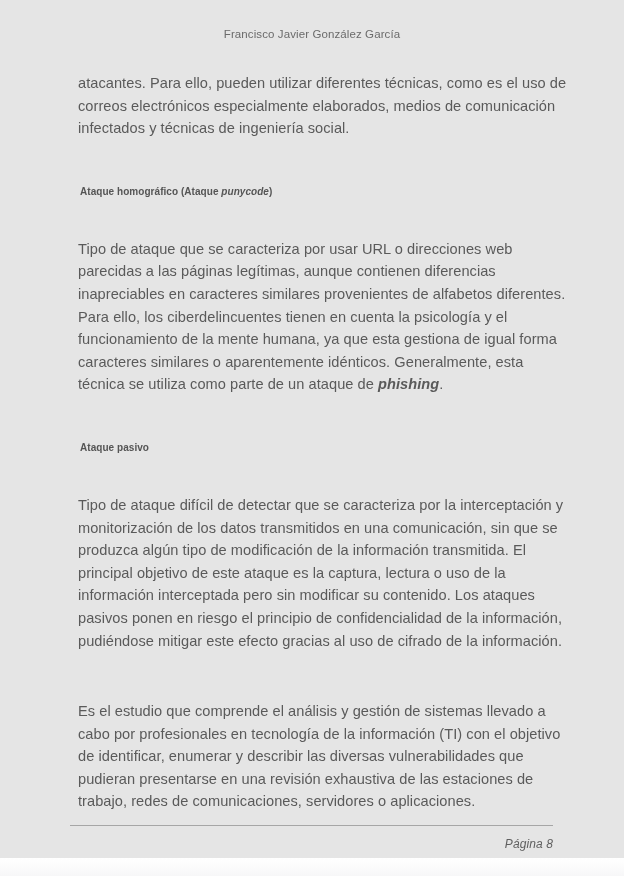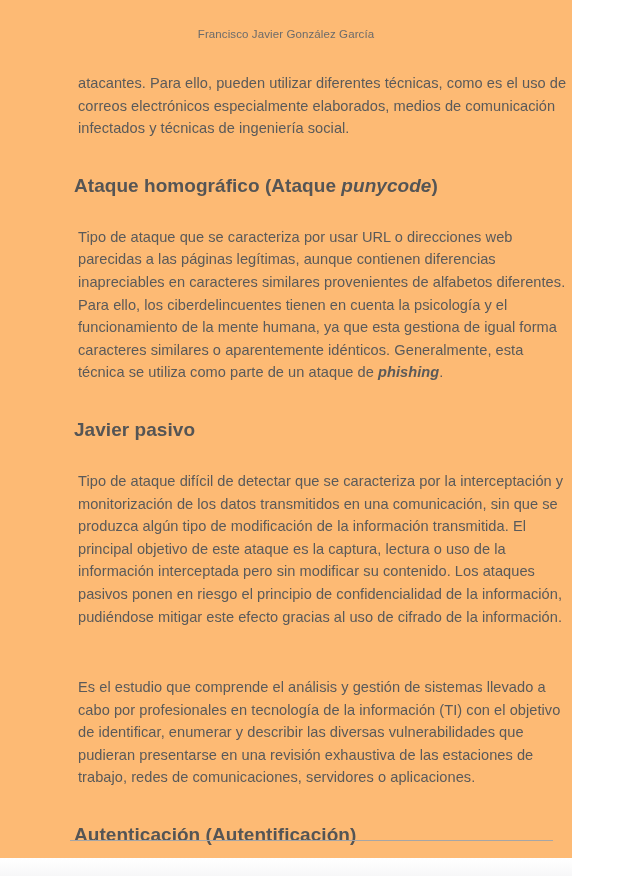--- a/index.html
+++ b/index.html
@@ -11,23 +11,23 @@
     width: 624px;
     height: 876px;
     background: #ffffff;
     font-family: "Liberation Sans", sans-serif;
     -webkit-font-smoothing: antialiased;
     overflow: hidden;
   }
 
   .page {
     position: relative;
-    width: 572px;
+    width: 624px;
     height: 876px;
-    background: #fdba74;
+    background: #e5e5e5;
     box-sizing: border-box;
     overflow: hidden;
   }
 
   
   .page-bottom-edge {
     position: absolute;
     left: 0;
     right: 0;
     bottom: 0;
@@ -58,22 +58,22 @@
   p.body-text {
     margin: 0 0 0 12px;
     font-size: 14.6px;
     line-height: 22.6px;
     color: #5a5a5a;
     text-align: left;
     letter-spacing: 0.05px;
   }
 
   h2.section-heading {
-    margin: 8px;
-    font-size: 19px;
+    margin: 14px;
+    font-size: 10px;
     line-height: 22px;
     font-weight: bold;
     color: #555555;
     letter-spacing: 0.05px;
   }
 
   .spacer-before-heading { height: 27px; }
   .spacer-after-heading  { height: 21px; }
 
   em { font-style: italic; font-weight: bold; }
@@ -111,32 +111,33 @@
   <div class="content">
 
     <p class="body-text">atacantes. Para ello, pueden utilizar diferentes técnicas, como es el uso de correos electrónicos especialmente elaborados, medios de comunicación infectados y técnicas de ingeniería social.</p>
 
     <div class="spacer-before-heading"></div>
     <h2 class="section-heading"><span>Ataque homográfico (Ataque </span><span class="bold-italic">punycode</span><span>)</span></h2>
     <div class="spacer-after-heading"></div>
     <p class="body-text"><span>Tipo de ataque que se caracteriza por usar URL o direcciones web parecidas a las páginas legítimas, aunque contienen diferencias inapreciables en caracteres similares provenientes de alfabetos diferentes. Para ello, los ciberdelincuentes tienen en cuenta la psicología y el funcionamiento de la mente humana, ya que esta gestiona de igual forma caracteres similares o aparentemente idénticos. Generalmente, esta técnica se utiliza como parte de un ataque de </span><em>phishing</em><span>.</span></p>
 
     <div class="spacer-before-heading"></div>
-    <h2 class="section-heading">Javier pasivo</h2>
+    <h2 class="section-heading">Ataque pasivo</h2>
     <div class="spacer-after-heading"></div>
     <p class="body-text">Tipo de ataque difícil de detectar que se caracteriza por la interceptación y monitorización de los datos transmitidos en una comunicación, sin que se produzca algún tipo de modificación de la información transmitida. El principal objetivo de este ataque es la captura, lectura o uso de la información interceptada pero sin modificar su contenido. Los ataques pasivos ponen en riesgo el principio de confidencialidad de la información, pudiéndose mitigar este efecto gracias al uso de cifrado de la información.</p>
 
     <div class="spacer-before-heading"></div>
     <div class="spacer-after-heading"></div>
     <p class="body-text">Es el estudio que comprende el análisis y gestión de sistemas llevado a cabo por profesionales en tecnología de la información (TI) con el objetivo de identificar, enumerar y describir las diversas vulnerabilidades que pudieran presentarse en una revisión exhaustiva de las estaciones de trabajo, redes de comunicaciones, servidores o aplicaciones.</p>
 
     <div class="spacer-before-heading"></div>
     <h2 class="section-heading">Autenticación (Autentificación)</h2>
 
   </div>
 
   <div class="footer">
     <hr class="footer-rule">
+    <div class="footer-page-number">Página 8</div>
   </div>
 
   <div class="page-bottom-edge"></div>
 
 </div>
 
 </body></html>

